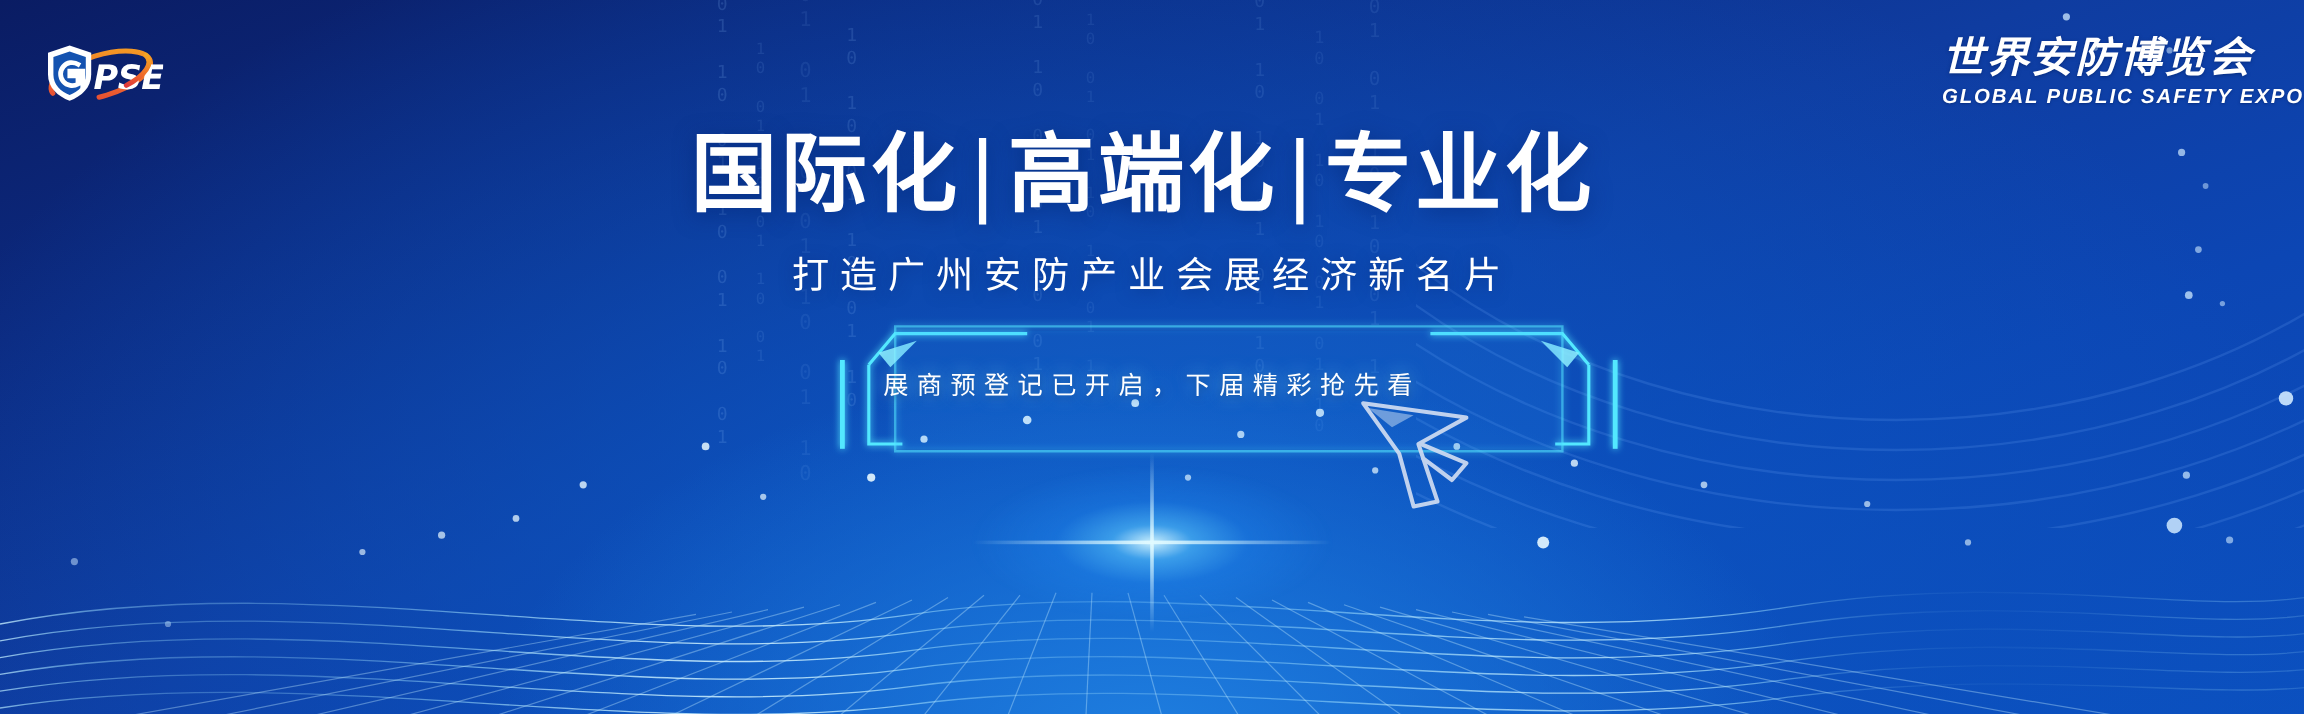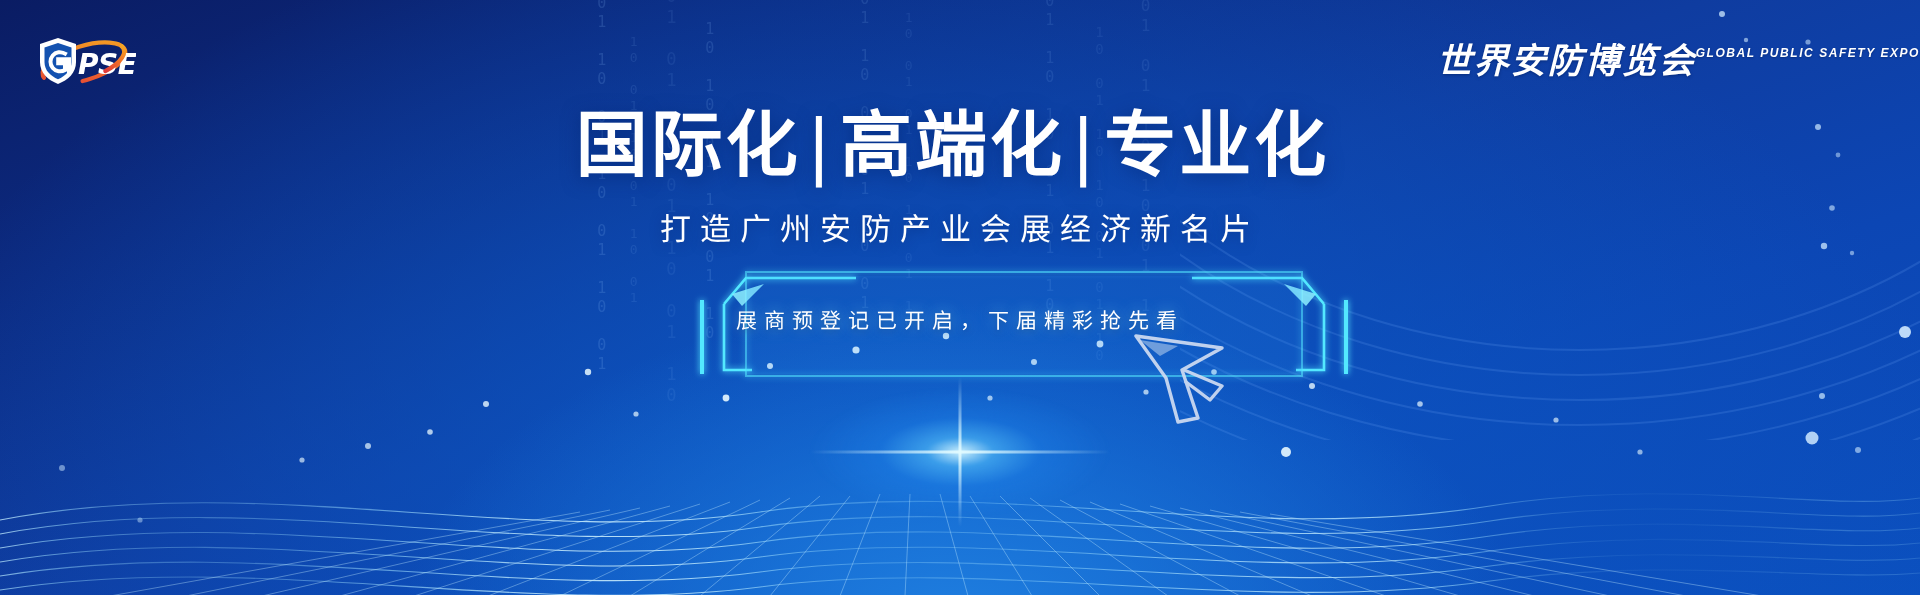--- a/index.html
+++ b/index.html
@@ -56,28 +56,28 @@
     filter: blur(.6px);
   }
   .core-star.v { width: 3px; height: 150px; background: linear-gradient(180deg, rgba(180,235,255,0) 0%, rgba(225,250,255,.9) 50%, rgba(180,235,255,0) 100%); }
 
   
   .logo-row {
     position: absolute; left: 0; right: 0; top: 30px;
     display: flex; align-items: center; justify-content: space-between; gap: 2px; margin-left: 32px;
   }
   .logo-mark { position: relative; width: 104px; height: 62px; flex: none; }
-  .logo-text { display: flex; flex-direction: row; justify-content: center; }
+  .logo-text { display: flex; flex-direction: column; justify-content: center; }
   .logo-cn {
     font-size: 35px; font-weight: 700; color: #ffffff; letter-spacing: 2px;
     font-style: italic; line-height: 1.05; font-family: "DejaVu Sans", "Liberation Sans", sans-serif;
     text-shadow: 0 1px 3px rgba(0,30,90,.55);
   }
   .logo-en {
-    font-size: 12px; font-weight: 700; font-style: italic; color: #ffffff;
+    font-size: 17px; font-weight: 700; font-style: italic; color: #ffffff;
     letter-spacing: 1.55px; margin-top: 3px; white-space: nowrap;
     text-shadow: 0 1px 2px rgba(0,30,90,.5);
   }
 
   
   .headline {
     position: absolute; left: 0; right: 15px; top: 104px; text-align: center;
     font-size: 72px; font-weight: 700; color: #ffffff;
     letter-spacing: 3px; line-height: 1.15; white-space: nowrap;
     font-family: "DejaVu Sans", "Liberation Sans", sans-serif;

